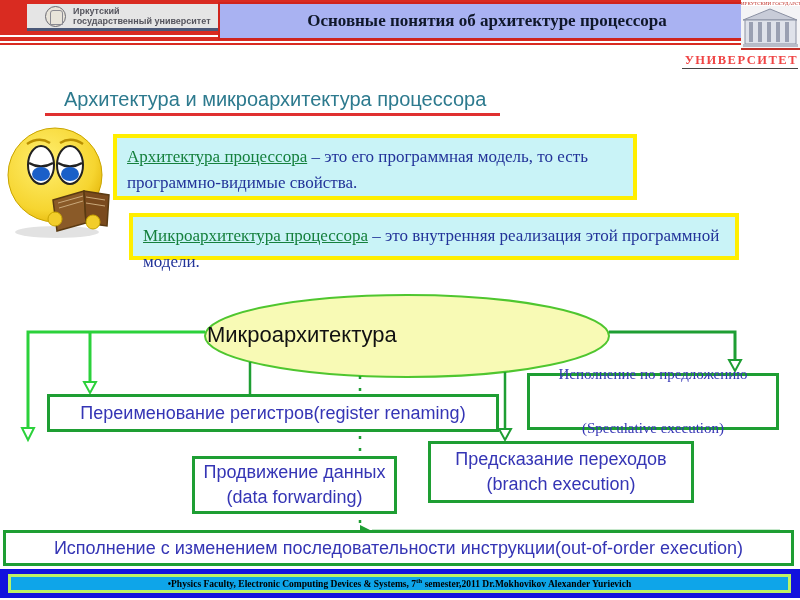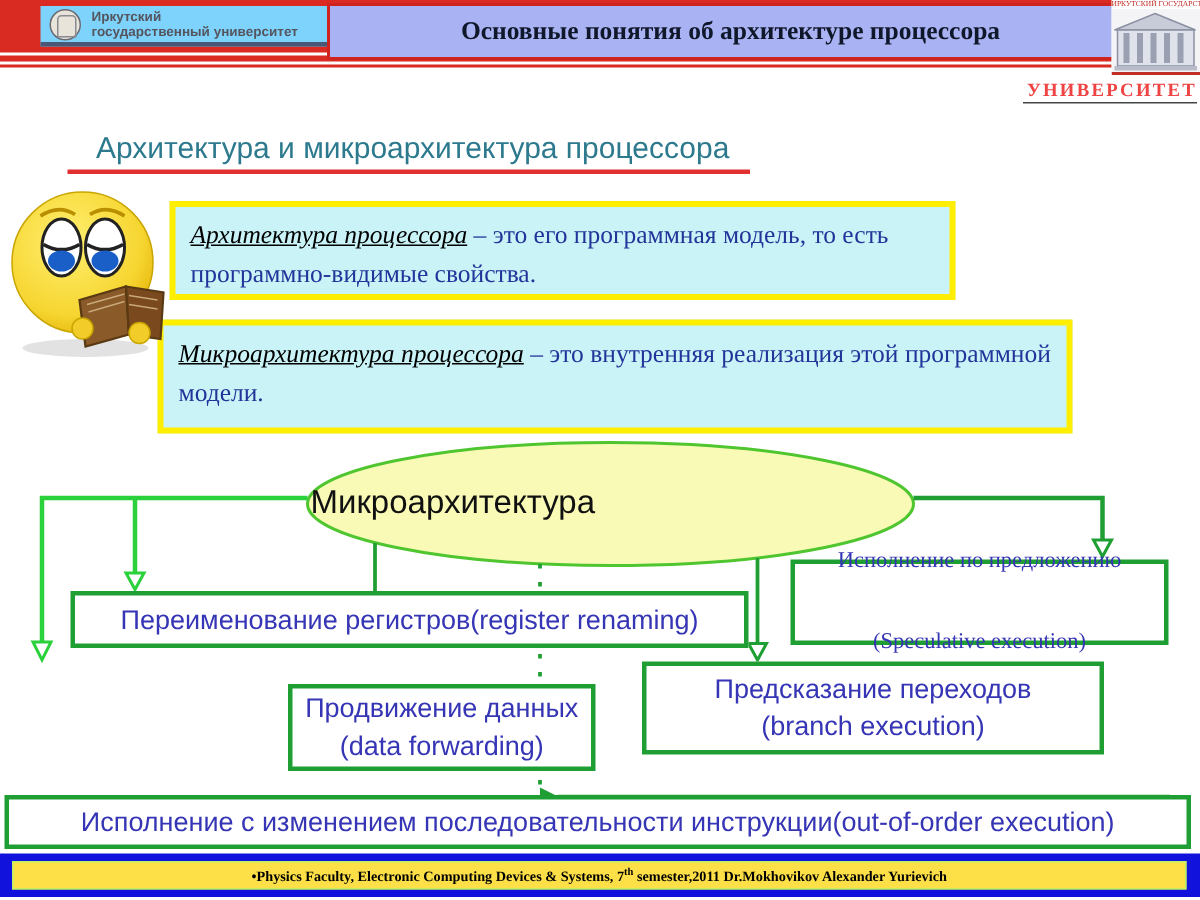--- a/index.html
+++ b/index.html
@@ -3,22 +3,22 @@
 <meta charset="utf-8">
 <style>
   * { margin:0; padding:0; box-sizing:border-box; }
   body { background:#888; font-family:"Liberation Serif", serif; }
   .slide{ position:relative; width:800px; height:600px; background:#ffffff; overflow:hidden; }
 
   
   .red-band{ position:absolute; left:0; top:0; width:757px; height:35px; background:#d92b21; z-index:1; }
   .red-stripe1{ position:absolute; left:0; top:37px; width:757px; height:4px; background:#d92b21; z-index:1; }
   .red-stripe2{ position:absolute; left:0; top:43px; width:757px; height:2px; background:#d92b21; z-index:1; }
-  .cream-band{ position:absolute; left:27px; top:4px; width:196px; height:27px; background:#7dd3fc;
-    border-bottom:3px solid #4a5878; z-index:2; display:flex; align-items:center; padding-left:6px; }
+  .cream-band{ position:absolute; left:27px; top:4px; width:196px; height:27px; background:#e5e5e5;
+    border-bottom:3px solid #4a5878; z-index:2; display:flex; align-items:center; padding-left:18px; }
   .logo-circle{ width:21px; height:21px; flex:0 0 21px; border:1.5px solid #6a6a72; border-radius:50%;
     background:#e8e4da; position:relative; margin-right:7px; }
   .logo-circle:before{ content:""; position:absolute; left:4px; top:3px; width:11px; height:13px;
     border:1px solid #8a8a92; border-radius:3px 3px 0 0; }
   .logo-text{ font-family:"Liberation Sans", sans-serif; font-weight:bold; font-size:9px;
     line-height:1.15; color:#55555e; white-space:nowrap; }
   .title-box{ position:absolute; left:218px; top:2px; width:538px; height:38px; background:#a9b2f2;
     border:2px solid #cf241d; z-index:3; display:flex; align-items:center; justify-content:center; }
   .title-box span{ font-weight:bold; font-size:17px; color:#0f172a; }
   .building-panel{ position:absolute; left:741px; top:0; width:59px; height:52px; background:#ffffff; z-index:4; }
@@ -28,43 +28,43 @@
     font-weight:bold; font-size:12.5px; letter-spacing:1.5px; color:#ef4444; border-bottom:1px solid #444; }
 
   
   .subtitle{ position:absolute; left:64px; top:88px; font-family:"Liberation Sans", sans-serif;
     font-size:20px; color:#2d7a8e; z-index:2; }
   .subtitle-rule{ position:absolute; left:45px; top:113px; width:455px; height:3px; background:#e03030; }
 
   
   .defbox{ position:absolute; background:#c9f3f7; border:4px solid #ffee00; color:#223399;
     font-size:17px; line-height:1.5; padding:6px 10px; z-index:2; }
-  .defbox .term{ color:#000000; text-decoration:underline;font-style:italic; }
+  .defbox .term{ color:#15803d; text-decoration:underline; }
   .defbox1{ left:113px; top:134px; width:524px; height:66px; }
-  .defbox2{ left:105px; top:213px; width:610px; height:76px; }
+  .defbox2{ left:129px; top:213px; width:610px; height:47px; }
 
   
   .connectors{ position:absolute; left:0; top:290px; z-index:1; }
   .ellipse-label{ position:absolute; left:207px; top:322px; width:400px; z-index:2;
     font-family:"Liberation Sans", sans-serif; font-size:22px; color:#111; }
   .dbox{ position:absolute; background:#ffffff; border:3px solid #1e9e33; color:#3535b5; z-index:2;
     display:flex; flex-direction:column; align-items:center; justify-content:center;
     font-family:"Liberation Sans", sans-serif; text-align:center; }
   .dbox-renaming{ left:47px; top:394px; width:452px; height:38px; font-size:18px; white-space:nowrap; }
   .dbox-speculative{ left:527px; top:373px; width:252px; height:57px;
     font-family:"Liberation Serif", serif; font-size:15px; line-height:1.45;gap:32px; }
   .dbox-pipelining{ left:8px; top:442px; width:174px; height:64px; font-size:18px; line-height:1.4; }
   .dbox-forwarding{ left:192px; top:456px; width:205px; height:58px; font-size:18px; line-height:1.4; }
-  .dbox-branch{ left:428px; top:441px; width:308px; height:62px; font-size:18px; line-height:1.4; }
+  .dbox-branch{ left:428px; top:441px; width:266px; height:62px; font-size:18px; line-height:1.4; }
   .dbox-ooo{ left:3px; top:530px; width:791px; height:36px; font-size:18px; white-space:nowrap; }
 
   
   .footer-bar{ position:absolute; left:0; top:569px; width:800px; height:29px; background:#1212dd; z-index:2; }
-  .footer-inner{ position:absolute; left:8px; top:5px; width:783px; height:19px; background:#fde047;
-    border:1px solid #bef264; display:flex; align-items:center; justify-content:center;
+  .footer-inner{ position:absolute; left:8px; top:5px; width:783px; height:19px; background:#0ea5e9;
+    border:3px solid #bef264; display:flex; align-items:center; justify-content:center;
     color:#000; font-weight:bold; font-size:9.5px; }
   .footer-inner sup{ font-size:7px; }
 
   .smiley{ position:absolute; left:5px; top:122px; z-index:3; }
 </style>
 </head>
 <body>
 
 <div class="slide">
 

